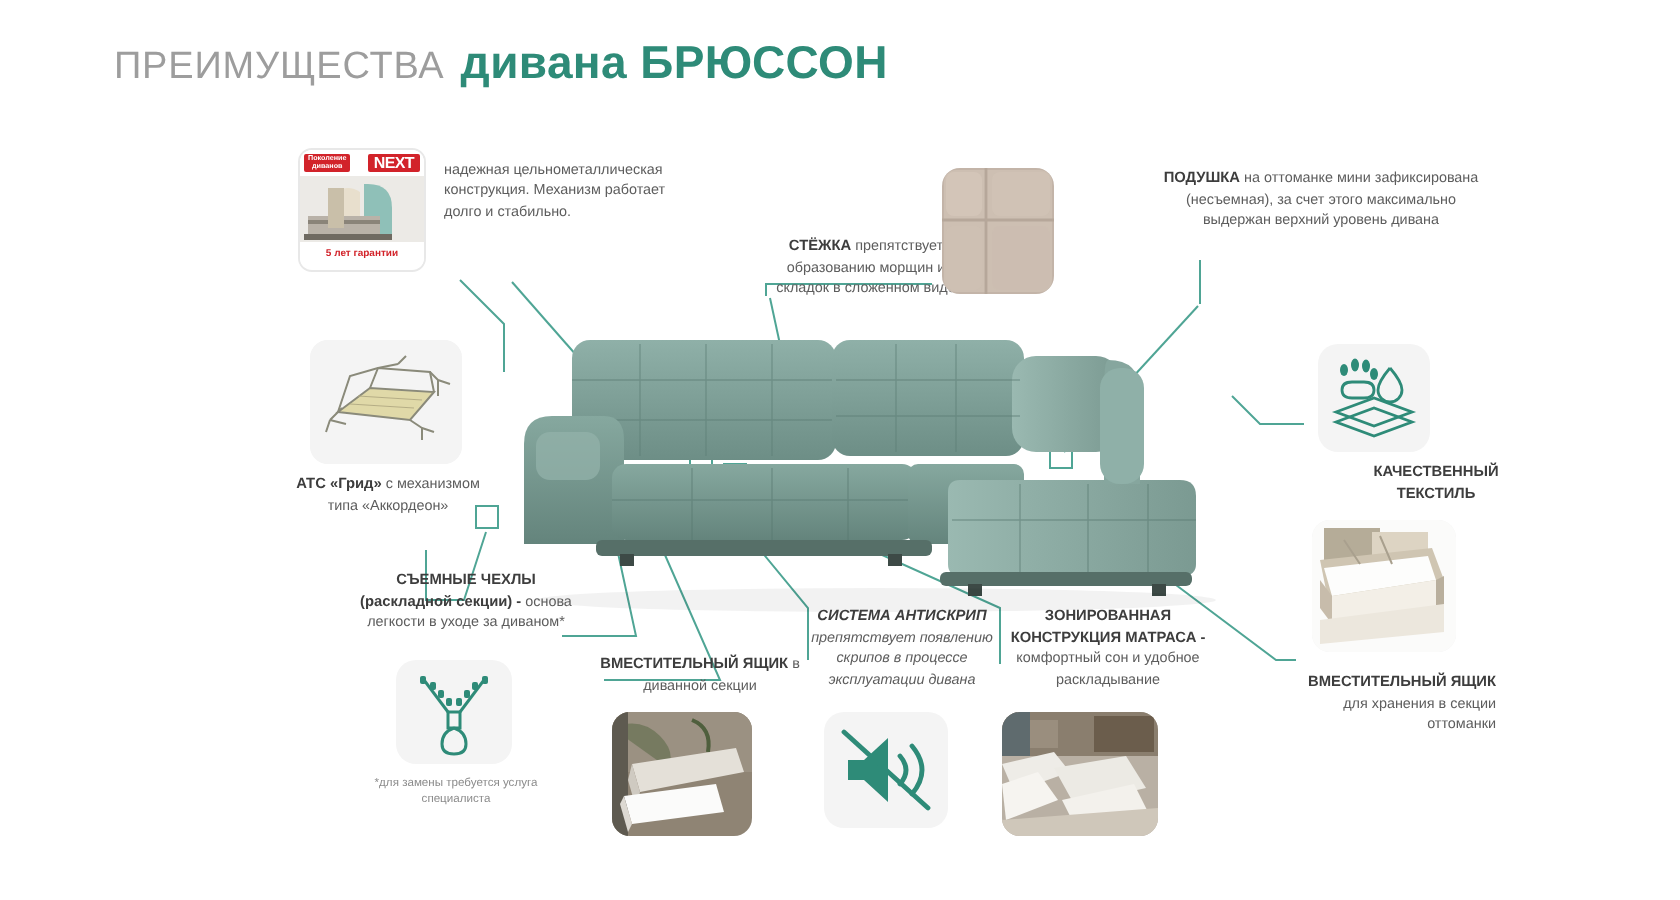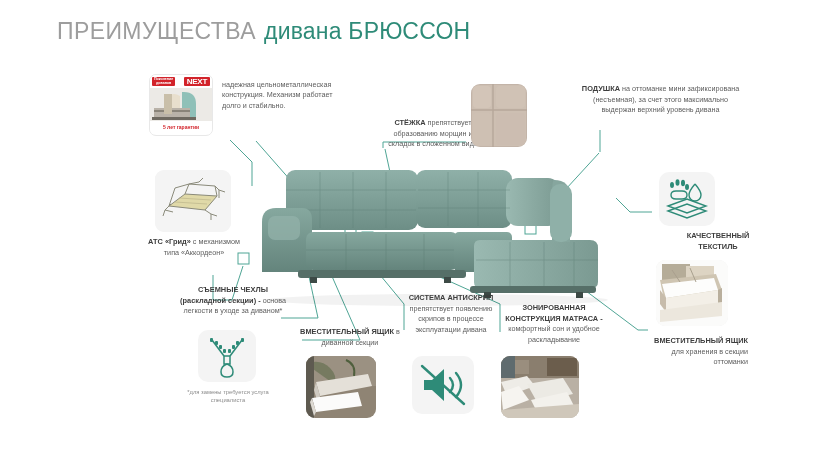--- a/index.html
+++ b/index.html
@@ -22,30 +22,30 @@
     background: #ffffff;
   }
 
   
   #title-bar {
     position: absolute;
     left: 57px; top: 18px;
     white-space: nowrap;
   }
   #title-main {
-    font-size: 23px;
+    font-size: 19px;
     letter-spacing: .4px;
     color: #9d9d9d;
     font-weight: 400;
   }
   #title-accent {
     font-size: 23px;
     letter-spacing: .2px;
     color: #2e8b78;
-    font-weight: 400;
+    font-weight: 700;
     margin-left: 8px;
   }
 
   
   .txt {
     position: absolute;
     font-size: 7.2px;
     line-height: 1.45;
     color: #5d5d5d;
   }
@@ -329,21 +329,21 @@
       <path d="M0 8 q14 -6 24 4 q8 8 4 16" fill="#5d6b4a" opacity=".6"></path>
       <path d="M40 4 q10 4 8 16" stroke="#4f5f3d" stroke-width="2" fill="none"></path>
       <rect x="0" y="0" width="8" height="62" fill="#5e5a50"></rect>
       <path d="M10 26 L62 18 L66 30 L14 40 Z" fill="#e4e0d8"></path>
       <path d="M10 26 L14 40 L12 48 L8 34 Z" fill="#cfcac1"></path>
       <path d="M6 42 L52 36 L56 50 L10 56 Z" fill="#fbfbfa"></path>
       <path d="M6 42 L10 56 L8 60 L4 46 Z" fill="#ddd9d2"></path>
     </svg>
   </div>
 
-  <div class="txt center" style="left:399px; top:293px; width:104px;">
+  <div class="txt center" style="left:399px; top:303px; width:104px;font-style:italic;">
     <b>СИСТЕМА АНТИСКРИП</b>
     <span>препятствует появлению скрипов в процессе эксплуатации дивана</span>
   </div>
   <div class="icon-card" style="left:412px; top:356px; width:62px; height:58px;">
     <svg viewBox="0 0 62 58" width="62" height="58">
       <g fill="#2e8b78">
         <path d="M12 24 h8 l12 -11 v32 l-12 -11 h-8 z"></path>
       </g>
       <g stroke="#2e8b78" stroke-width="2.4" fill="none" stroke-linecap="round">
         <path d="M38 22 q6 7 0 14"></path>

